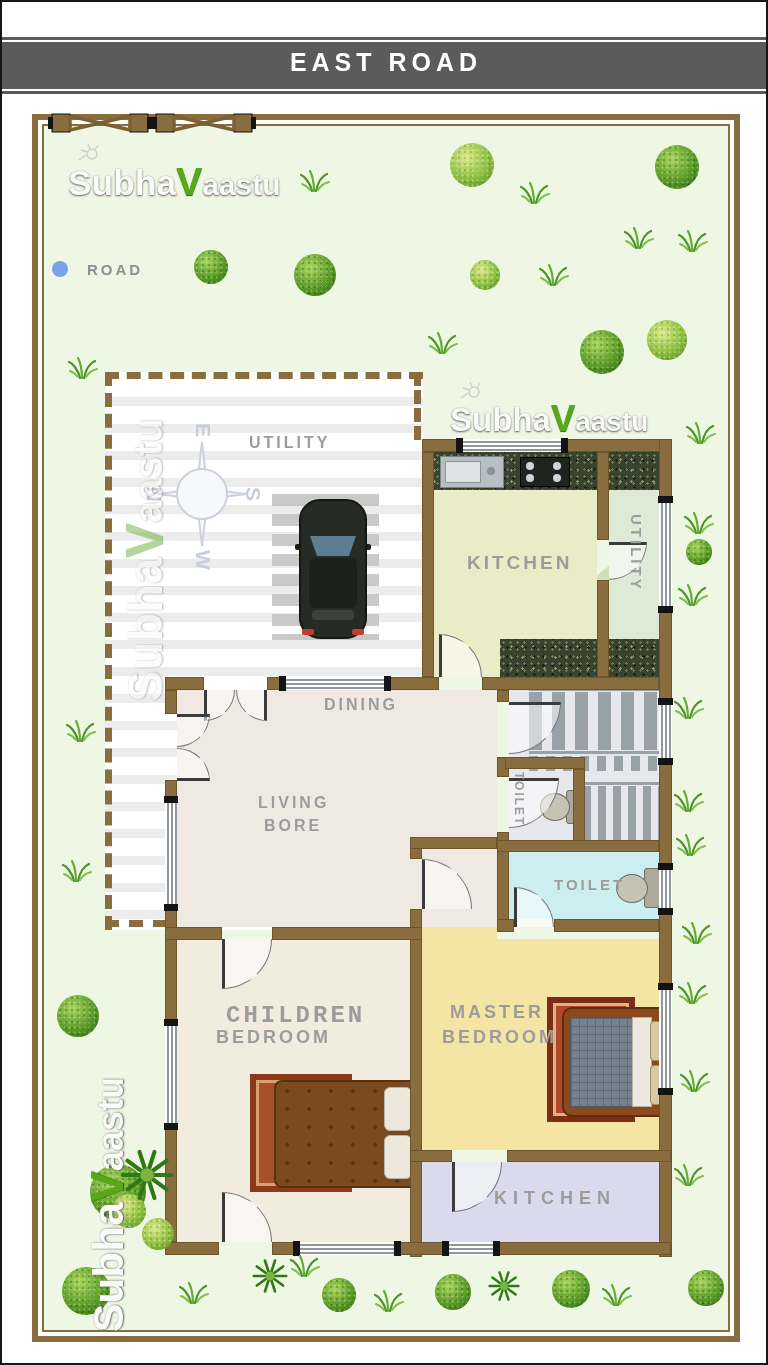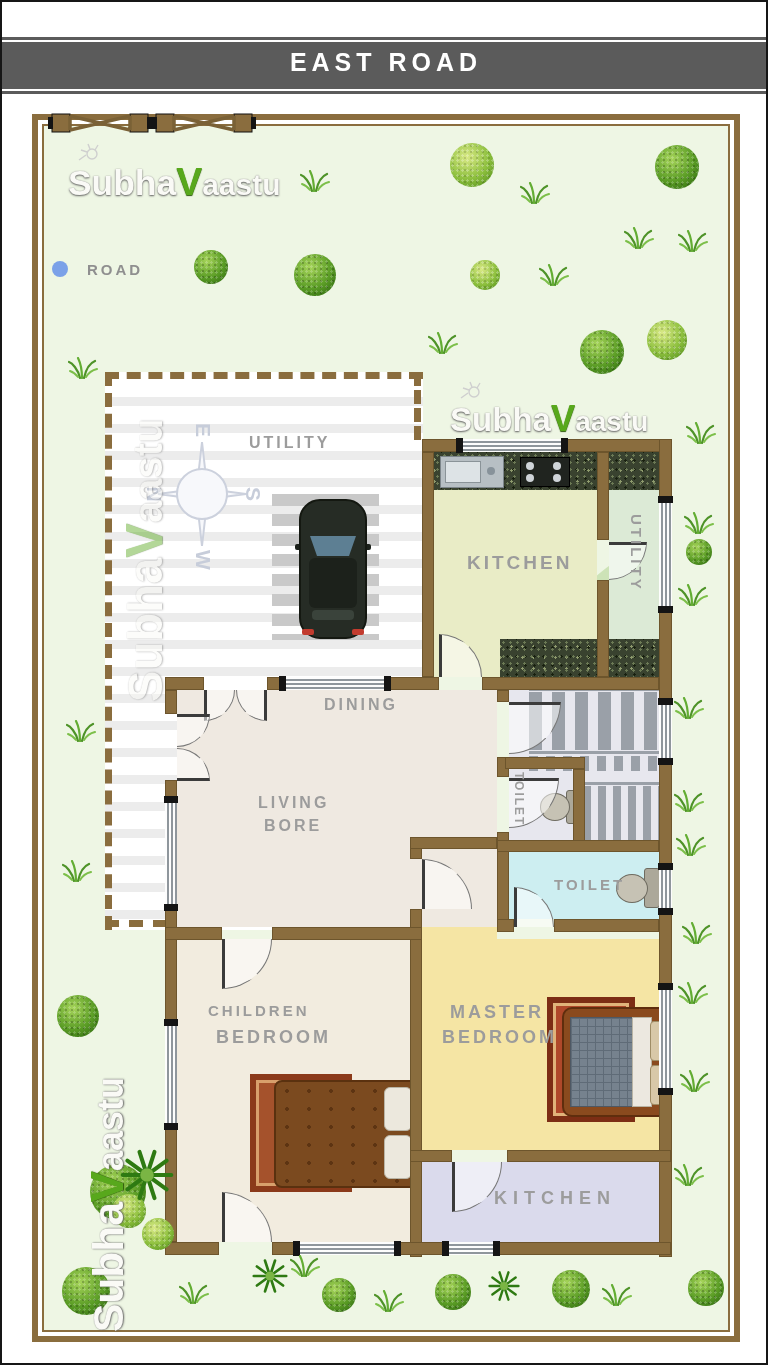--- a/index.html
+++ b/index.html
@@ -251,21 +251,21 @@
     <div class="lbl" style="left:247px;top:432px;">UTILITY</div>
     <div class="lbl" style="left:465px;top:550px;font-size:19px;">KITCHEN</div>
     <div class="lbl v" style="left:626px;top:512px;font-size:15px;">UTILITY</div>
     <div class="lbl" style="left:310px;top:694px;margin-left:12px;">DINING</div>
     <div class="lbl" style="left:256px;top:792px;">LIVING</div>
     <div class="lbl" style="left:262px;top:815px;">BORE</div>
     <div class="lbl v" style="left:510px;top:770px;font-size:12px;letter-spacing:2px;">TOILET</div>
     <div class="lbl" style="left:552px;top:874px;font-size:15px;">TOILET</div>
     <div class="lbl" style="left:448px;top:1000px;font-size:18px;">MASTER</div>
     <div class="lbl" style="left:440px;top:1025px;font-size:18px;">BEDROOM</div>
-    <div class="lbl" style="left:206px;top:1000px;font-size:15px;">CHILDREN</div>
+    <div class="lbl" style="left:224px;top:1000px;font-size:24px;font-family:Liberation Mono, monospace;">CHILDREN</div>
     <div class="lbl" style="left:214px;top:1025px;font-size:18px;">BEDROOM</div>
     <div class="lbl" style="left:492px;top:1186px;font-size:18px;letter-spacing:6px;">KITCHEN</div>
   </div>
 
   <div class="abs" style="left:50px;top:259px;width:16px;height:16px;border-radius:50%;background:#7ba1e8;"></div>
   <div class="lbl" style="left:85px;top:259px;font-size:15px;color:#8f8f8f;">ROAD</div>
 
   <div id="garden-layer">
       <div class="tree" style="left: 192px; top: 248px; width: 34px; height: 34px;"></div>
       <div class="tree" style="left: 292px; top: 252px; width: 42px; height: 42px;"></div>

